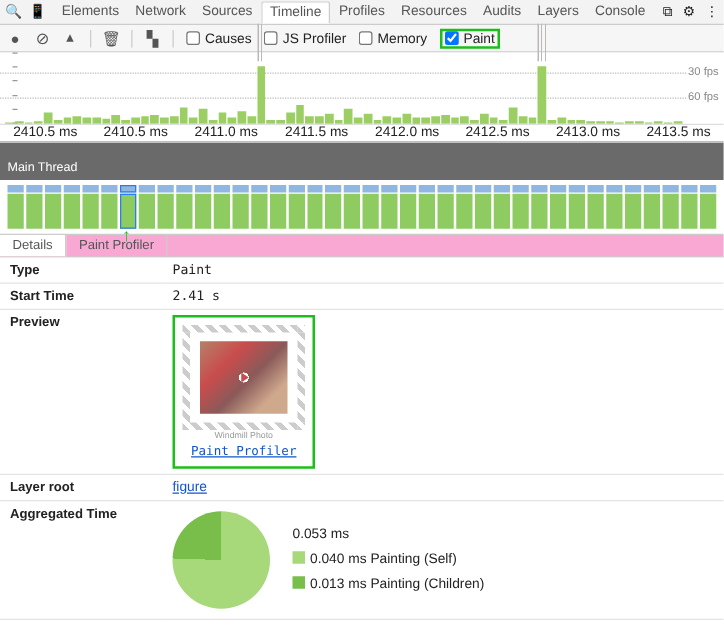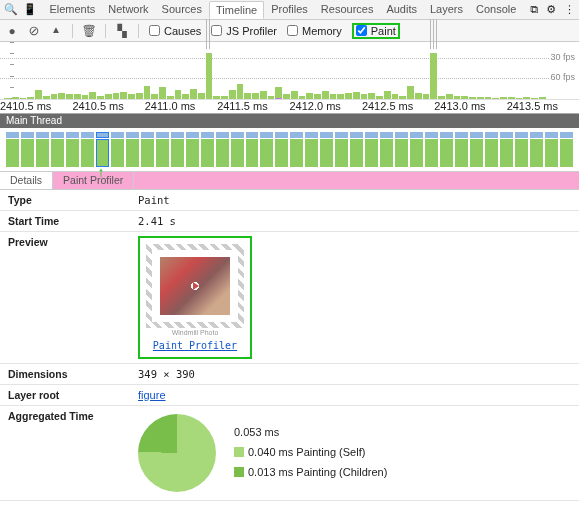--- a/index.html
+++ b/index.html
@@ -20,24 +20,24 @@
 .fps-line{position:absolute;right:4px;font-size:9px;color:#888}
 .fps30{top:10px}.fps60{top:30px}
 .fps-rule{position:absolute;left:0;right:30px;border-top:1px dotted #bbb}
 .r30{top:16px}.r60{top:36px}
 .bars{position:absolute;left:0;right:30px;bottom:14px;height:58px;display:flex;align-items:flex-end;gap:1px;padding:0 4px}
 .bar{flex:1;background:#9bcf63;min-width:2px}
 .bar.purple-top{background:linear-gradient(to top,#b97ad8 0,#b97ad8 6%,#9bcf63 6%)}
 .bar.streak{position:relative}
 .bar.streak::after{content:'';position:absolute;left:0;right:0;top:-34px;height:30px;background:repeating-linear-gradient(to right,#bcb8b8 0,#bcb8b8 1px,transparent 1px,transparent 3px)}
 .xaxis{position:absolute;left:0;right:0;bottom:0;height:14px;display:flex;font-size:9px;color:#555}
-.xaxis span{flex:1;text-align:left;border-top:1px solid #ddd}
+.xaxis span{flex:1;text-align:center;border-top:1px solid #ddd}
 .ovticks{position:absolute;left:10px;width:4px;top:0;bottom:14px;display:flex;flex-direction:column;justify-content:space-between}
 .ovticks i{display:block;height:1px;width:4px;background:#999}
-.thread-bar{height:14px;background:#6a6a6a;color:#fff;padding:1px 6px;font-size:10px}
+.thread-bar{height:24px;background:#6a6a6a;color:#fff;padding:15px 6px;font-size:10px}
 .thread-area{height:44px;border-bottom:1px solid #ccc;background:#fff;position:relative}
 .tbars{position:absolute;left:0;right:0;bottom:4px;top:4px;display:flex;gap:2px;padding:0 6px;align-items:stretch}
 .tcol{flex:1;display:flex;flex-direction:column}
 .tcol .t1{background:#8fb7e2;height:6px;margin-bottom:1px}
 .tcol .t2{background:#8ecb61;flex:1}
 .tcol.sel .t1,.tcol.sel .t2{outline:1px solid #2b7de9;outline-offset:-1px}
 .arrow-up{position:absolute;bottom:-9px;color:#1bbf1b;font-size:14px;font-weight:bold}
 .tabrow{display:flex;height:18px;background:#f9a8d4;border-bottom:1px solid #ccc}
 .tabrow span{padding:2px 10px;color:#555;font-size:10.5px;border-right:1px solid #ccc}
 .tabrow span.active{background:#fff}
@@ -389,24 +389,20 @@
         <div class="green-box preview-box">
           <div class="preview-img">
                 <div class="preview-inner"></div>
               </div>
           <div class="preview-cap">Windmill Photo</div>
           <a class="preview-link">Paint Profiler</a>
         </div>
       </td>
         </tr>
   <tr>
-          <td>Dimensions</td>
-          <td>349 × 390</td>
-        </tr>
-  <tr>
           <td>Layer root</td>
           <td><span class="link">figure</span></td>
         </tr>
   <tr>
           <td>Aggregated Time</td>
       <td>
         <div class="pie-wrap">
           <div class="pie"></div>
           <div class="legend">
             <div>0.053 ms</div>

